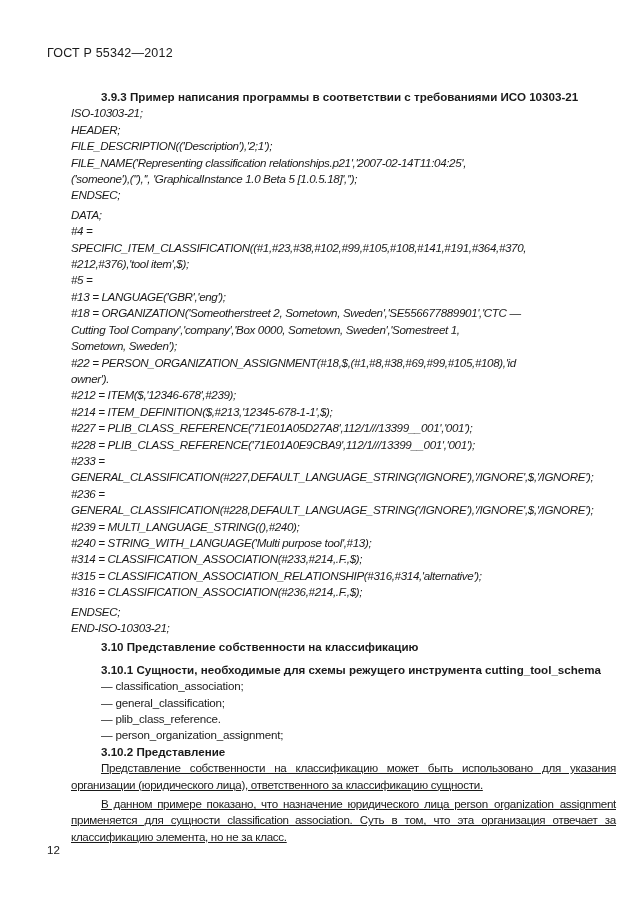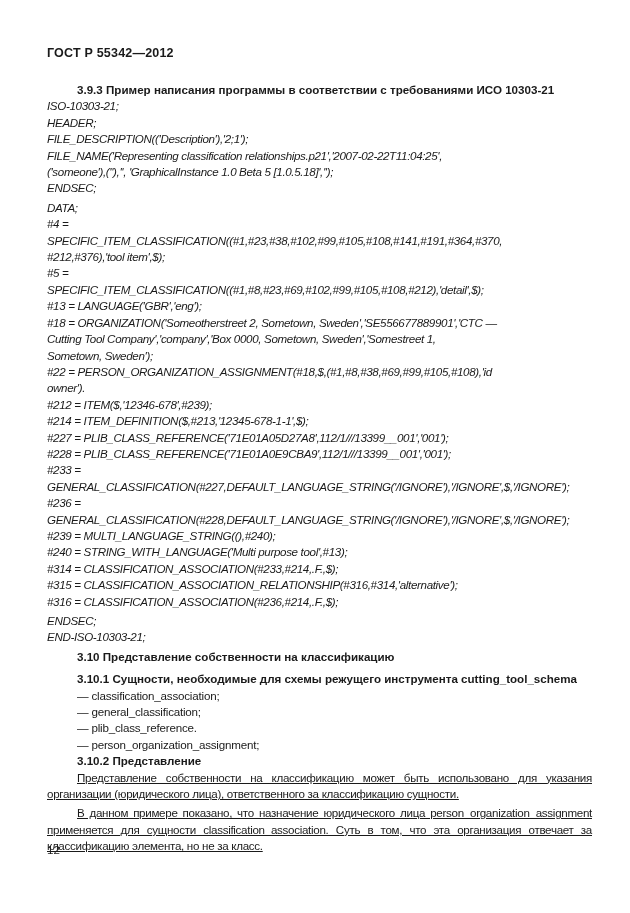--- a/index.html
+++ b/index.html
@@ -1,53 +1,52 @@
 <!DOCTYPE html>
 <html><head>
 <meta charset="utf-8">
 <style>
   html, body { margin: 0; padding: 0; background: #ffffff; }
   body { width: 630px; height: 913px; position: relative; overflow: hidden;
          font-family: "Liberation Sans", sans-serif; color: #1a1a1a; }
   .page { position: absolute; left: 0; top: 0; width: 630px; height: 913px; }
-  .doc-header { position: absolute; left: 47px; top: 46px; font-size: 12.5px; font-weight: bold; letter-spacing: 0.2px; text-align: center; }
+  .doc-header { position: absolute; left: 47px; top: 46px; font-size: 12.5px; font-weight: normal; letter-spacing: 0.2px; text-align: center; }
   .block { position: absolute; left: 47px; width: 545px; font-size: 11.6px; line-height: 16.4px; }
   .h-sec { font-weight: bold; padding-left: 30px; }
   .code-line { white-space: nowrap; letter-spacing: -0.35px; font-style: italic; }
   .gap { height: 3px; }
   .bullet { padding-left: 30px; letter-spacing: -0.2px; }
   .para { text-indent: 30px; text-align: justify; letter-spacing: -0.3px; text-decoration: underline; }
   .page-number { position: absolute; left: 47px; top: 843px; font-size: 11.6px; text-align: right; }
 </style>
 </head>
 <body>
 
 <div class="page">
 
   <div class="doc-header">ГОСТ  Р  55342—2012</div>
 
-  <div class="block" style="top:82px;">
+  <div class="block" style="top:89px;margin-left:24px;">
     <div class="h-sec">3.9.3 Пример написания программы в соответствии с требованиями  ИСО 10303-21</div>
 
     <div>
       <div class="code-line">ISO-10303-21;</div>
       <div class="code-line">HEADER;</div>
       <div class="code-line">FILE_DESCRIPTION(('Description'),'2;1');</div>
-      <div class="code-line">FILE_NAME('Representing classification relationships.p21','2007-02-22T11:04:25',</div>
+      <div class="code-line">FILE_NAME('Representing classification relationships.p21','2007-02-14T11:04:25',</div>
       <div class="code-line">('someone'),(''),'', 'GraphicalInstance 1.0 Beta 5 [1.0.5.18]','');</div>
       <div class="code-line">ENDSEC;</div>
     </div>
     <div class="gap"></div>
     <div>
       <div class="code-line">DATA;</div>
       <div class="code-line">#4 =</div>
       <div class="code-line">SPECIFIC_ITEM_CLASSIFICATION((#1,#23,#38,#102,#99,#105,#108,#141,#191,#364,#370,</div>
       <div class="code-line">#212,#376),'tool item',$);</div>
       <div class="code-line">#5 =</div>
-      <div class="code-line">SPECIFIC_ITEM_CLASSIFICATION((#1,#8,#23,#69,#102,#99,#105,#108,#212),'detail',$);</div>
       <div class="code-line">#13 = LANGUAGE('GBR','eng');</div>
       <div class="code-line">#18 = ORGANIZATION('Someotherstreet 2, Sometown, Sweden','SE556677889901','CTC —</div>
       <div class="code-line">Cutting Tool Company','company','Box 0000, Sometown, Sweden','Somestreet 1,</div>
       <div class="code-line">Sometown, Sweden');</div>
       <div class="code-line">#22 = PERSON_ORGANIZATION_ASSIGNMENT(#18,$,(#1,#8,#38,#69,#99,#105,#108),'id</div>
       <div class="code-line">owner').</div>
       <div class="code-line">#212 = ITEM($,'12346-678',#239);</div>
       <div class="code-line">#214 = ITEM_DEFINITION($,#213,'12345-678-1-1',$);</div>
       <div class="code-line">#227 = PLIB_CLASS_REFERENCE('71E01A05D27A8',112/1///13399__001','001');</div>
       <div class="code-line">#228 = PLIB_CLASS_REFERENCE('71E01A0E9CBA9',112/1///13399__001','001');</div>

